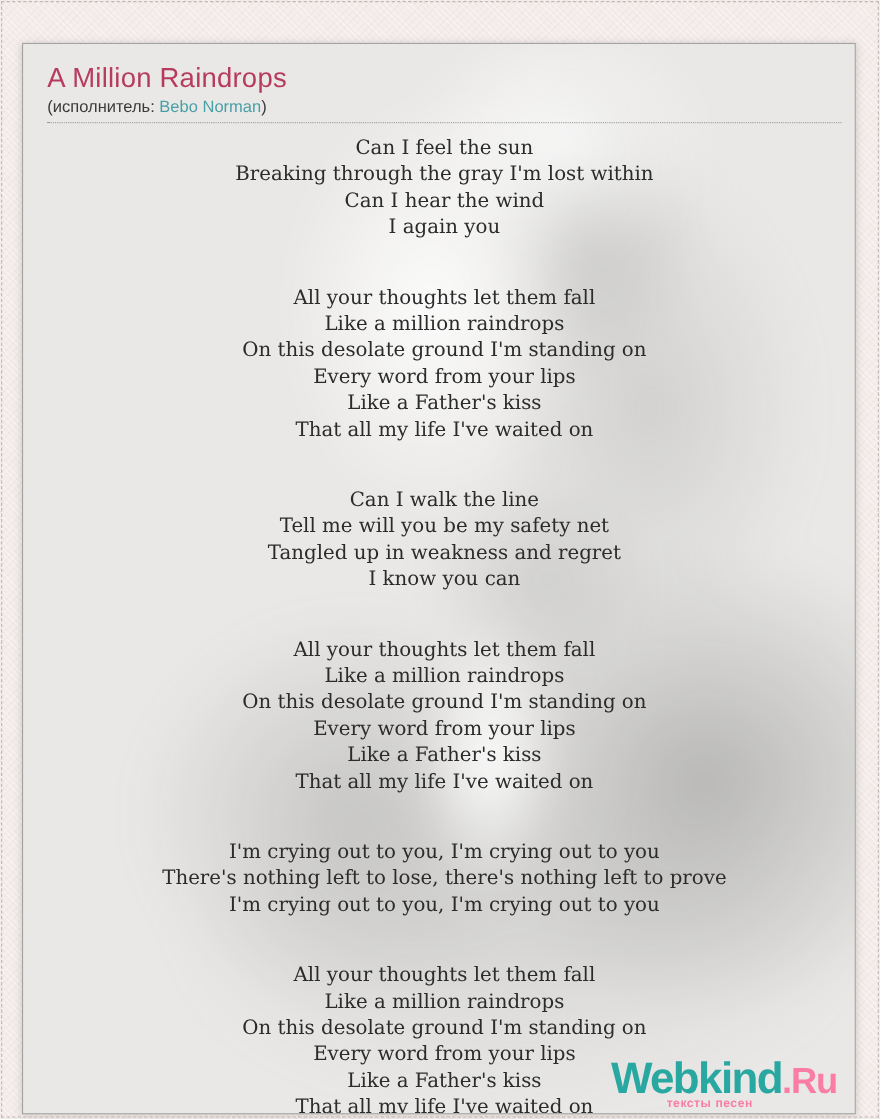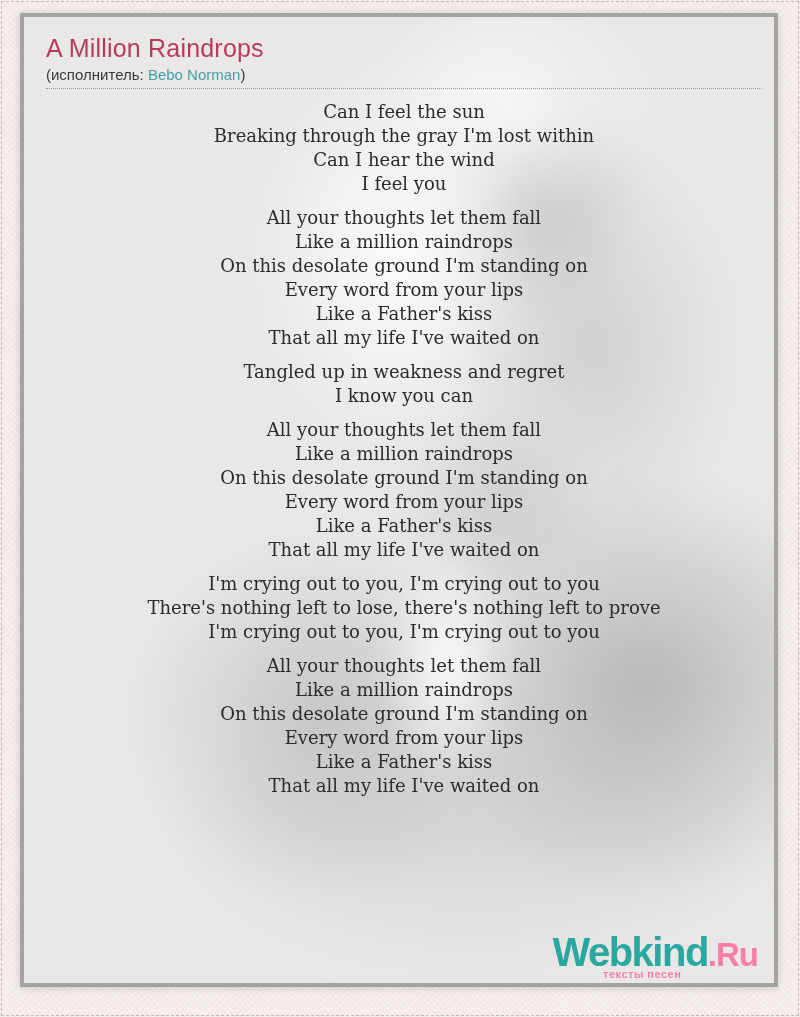--- a/index.html
+++ b/index.html
@@ -22,24 +22,24 @@
       repeating-linear-gradient(-45deg, rgba(226,214,210,0.25) 0 1px, rgba(0,0,0,0) 1px 5px);
   }
   .stitch-border{
     position:absolute; inset:1px;
     border:1px dashed #c2b8b4;
     pointer-events:none;
     z-index:5;
   }
   .content-panel{
     position:absolute;
-    left:20px; top:13px;
+    left:20px; top:39px;
     width:758px; height:974px;
     background:var(--c-panel);
-    border:4px solid #a3a3a3;
+    border:1px solid #a3a3a3;
     box-shadow:0 1px 7px rgba(90,70,70,0.25);
     overflow:hidden;
   }
   
   .photo-bg{
     position:absolute; inset:-30px;
     filter:blur(16px);
     background:
       radial-gradient(95px 170px at 455px 680px, rgba(255,255,255,0.95), rgba(255,255,255,0) 70%),
       radial-gradient(190px 270px at 400px 270px, rgba(255,255,255,0.85), rgba(255,255,255,0) 72%),
@@ -80,21 +80,21 @@
     height:1px;
   }
   .lyrics{
     margin-top:11px;
     font-family:"DejaVu Serif",serif;
     font-size:18px;
     line-height:24px;
     color:var(--c-text);
     text-align:center;
   }
-  .stanza + .stanza{margin-top:10px;}
+  .stanza + .stanza{margin-top:40px;}
   .logo{
     position:absolute;
     right:16px; bottom:3px;
     z-index:2;
     text-align:center;
     line-height:1;
     cursor:pointer;
   }
   .logo-main{
     font-size:40px;
@@ -130,31 +130,33 @@
 
     <div class="artist-line"><span>(исполнитель: </span><a class="artist-link">Bebo Norman</a><span>)</span></div>
 
     <div class="separator"></div>
 
     <div class="lyrics">
         <div class="stanza">
           <div class="line">Can I feel the sun</div>
           <div class="line">Breaking through the gray I'm lost within</div>
           <div class="line">Can I hear the wind</div>
-          <div class="line">I feel you</div>
+          <div class="line">I again you</div>
         </div>
         <div class="stanza">
           <div class="line">All your thoughts let them fall</div>
           <div class="line">Like a million raindrops</div>
           <div class="line">On this desolate ground I'm standing on</div>
           <div class="line">Every word from your lips</div>
           <div class="line">Like a Father's kiss</div>
           <div class="line">That all my life I've waited on</div>
         </div>
         <div class="stanza">
+          <div class="line">Can I walk the line</div>
+          <div class="line">Tell me will you be my safety net</div>
           <div class="line">Tangled up in weakness and regret</div>
           <div class="line">I know you can</div>
         </div>
         <div class="stanza">
           <div class="line">All your thoughts let them fall</div>
           <div class="line">Like a million raindrops</div>
           <div class="line">On this desolate ground I'm standing on</div>
           <div class="line">Every word from your lips</div>
           <div class="line">Like a Father's kiss</div>
           <div class="line">That all my life I've waited on</div>

